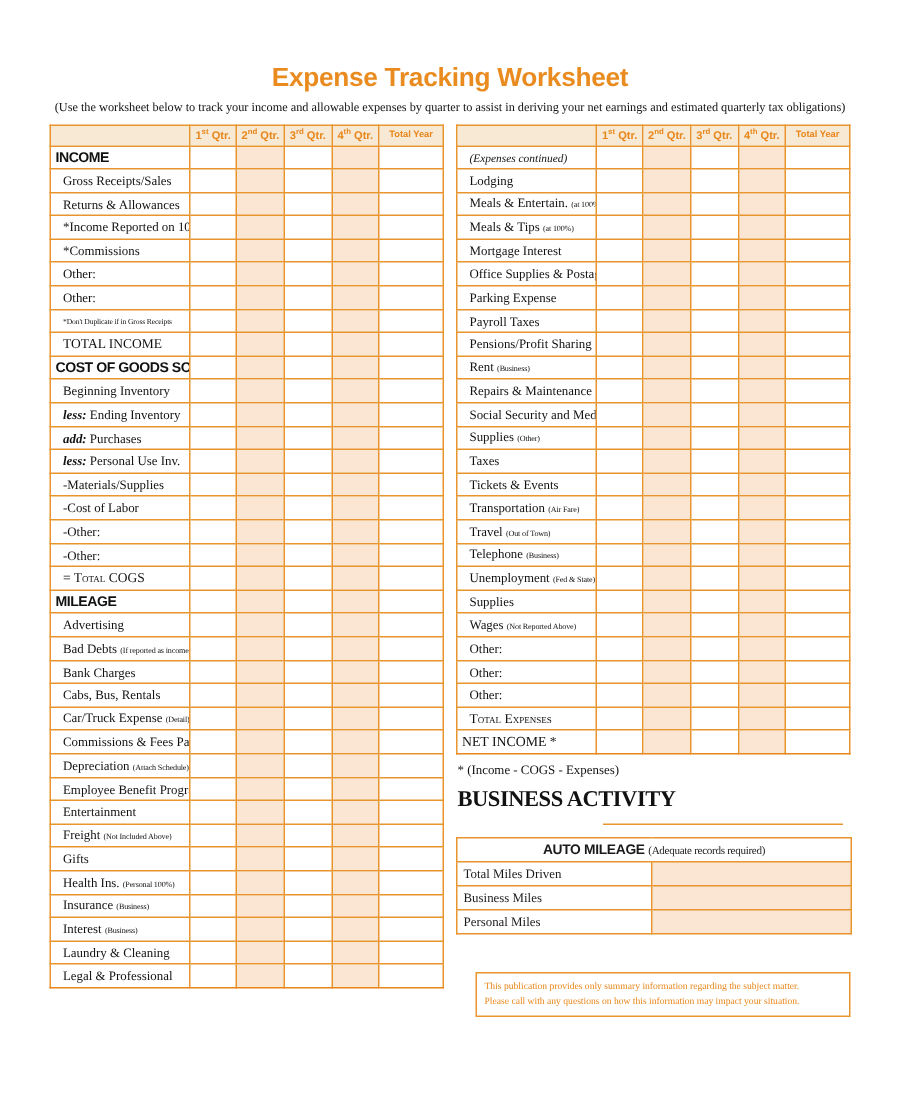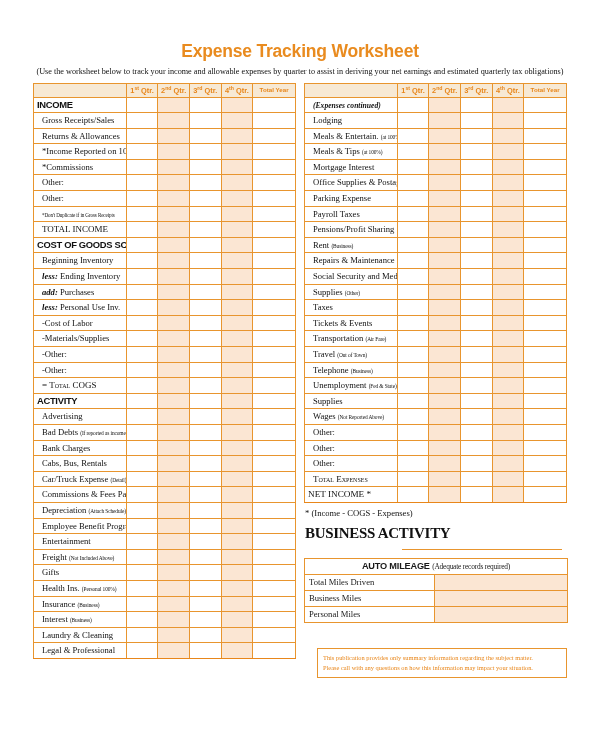--- a/index.html
+++ b/index.html
@@ -98,21 +98,21 @@
     font-family: "Liberation Sans", sans-serif;
     font-weight: bold;
     font-size: 9.4px;
     letter-spacing: -0.3px;
   }
   .indent { padding-left: 5px; display: inline-block; }
   .sub { font-size: 5.4px; letter-spacing: -0.1px; }
   .ital { font-style: italic; font-weight: bold; }
   .tiny { font-size: 5.1px; letter-spacing: -0.1px; }
   .smallcap { font-variant: small-caps; font-size: 9px; }
-  .contd { font-style: italic; font-size: 7.6px; font-weight: bold; }
+  .contd { font-style: italic; font-size: 7.6px; }
   .netinc { font-size: 9.2px; }
 
   
   tr.lastrow td { border-bottom: 1.7px solid #E8861A; }
 
   
   .formula {
     font-size: 8.6px;
     margin-top: 5px;
     padding-left: 1px;
@@ -318,36 +318,36 @@
             </tr>
             <tr>
               <td class="lbl"><span class="indent"><span class="ital">less:</span>  Personal Use Inv.</span></td>
               <td class="q"></td>
               <td class="q shade thickR"></td>
               <td class="q"></td>
               <td class="q shade"></td>
               <td class="q"></td>
             </tr>
             <tr>
+              <td class="lbl"><span class="indent">-Materials/Supplies</span></td>
+              <td class="q"></td>
+              <td class="q shade thickR"></td>
+              <td class="q"></td>
+              <td class="q shade"></td>
+              <td class="q"></td>
+            </tr>
+            <tr>
               <td class="lbl"><span class="indent">-Cost of Labor</span></td>
               <td class="q"></td>
               <td class="q shade thickR"></td>
               <td class="q"></td>
               <td class="q shade"></td>
               <td class="q"></td>
             </tr>
             <tr>
-              <td class="lbl"><span class="indent">-Materials/Supplies</span></td>
-              <td class="q"></td>
-              <td class="q shade thickR"></td>
-              <td class="q"></td>
-              <td class="q shade"></td>
-              <td class="q"></td>
-            </tr>
-            <tr>
               <td class="lbl"><span class="indent">-Other:</span></td>
               <td class="q"></td>
               <td class="q shade thickR"></td>
               <td class="q"></td>
               <td class="q shade"></td>
               <td class="q"></td>
             </tr>
             <tr>
               <td class="lbl"><span class="indent">-Other:</span></td>
               <td class="q"></td>
@@ -358,21 +358,21 @@
             </tr>
             <tr>
               <td class="lbl"><span class="indent smallcap">= Total COGS</span></td>
               <td class="q"></td>
               <td class="q shade thickR"></td>
               <td class="q"></td>
               <td class="q shade"></td>
               <td class="q"></td>
             </tr>
             <tr>
-              <td class="lbl"><span class="sec">ACTIVITY</span></td>
+              <td class="lbl"><span class="sec">MILEAGE</span></td>
               <td class="q"></td>
               <td class="q shade thickR"></td>
               <td class="q"></td>
               <td class="q shade"></td>
               <td class="q"></td>
             </tr>
             <tr>
               <td class="lbl"><span class="indent">Advertising</span></td>
               <td class="q"></td>
               <td class="q shade thickR"></td>

